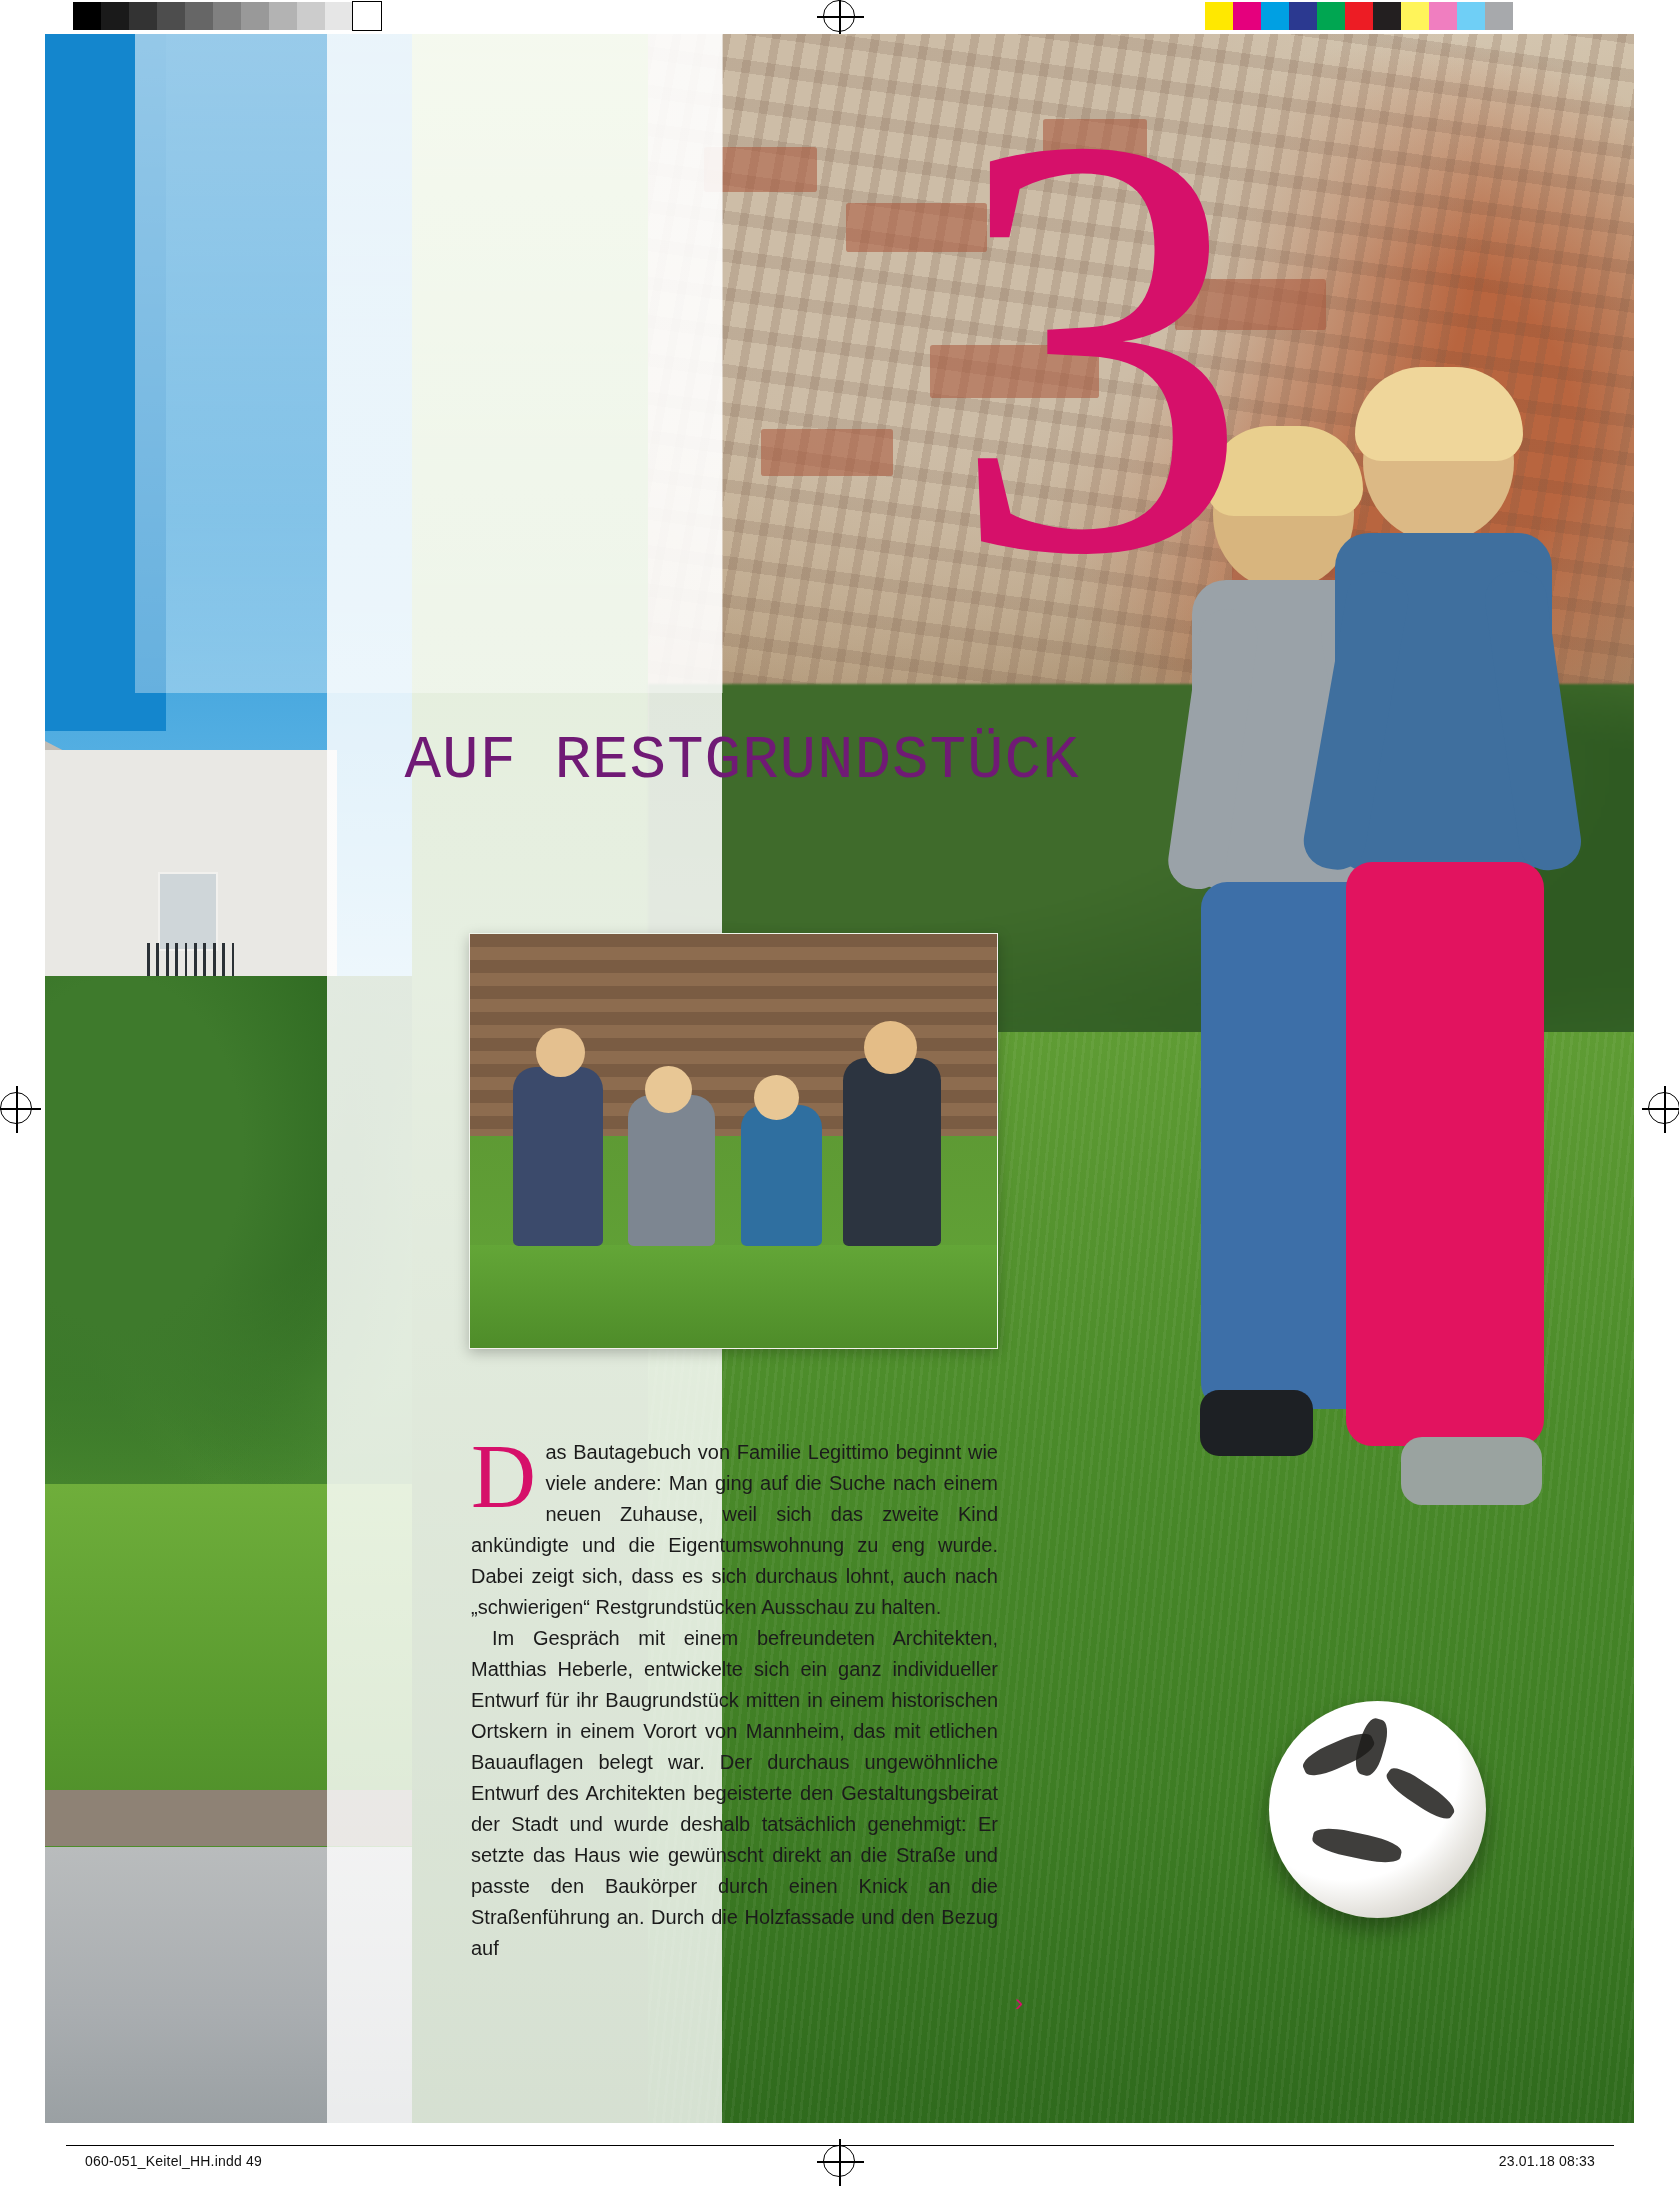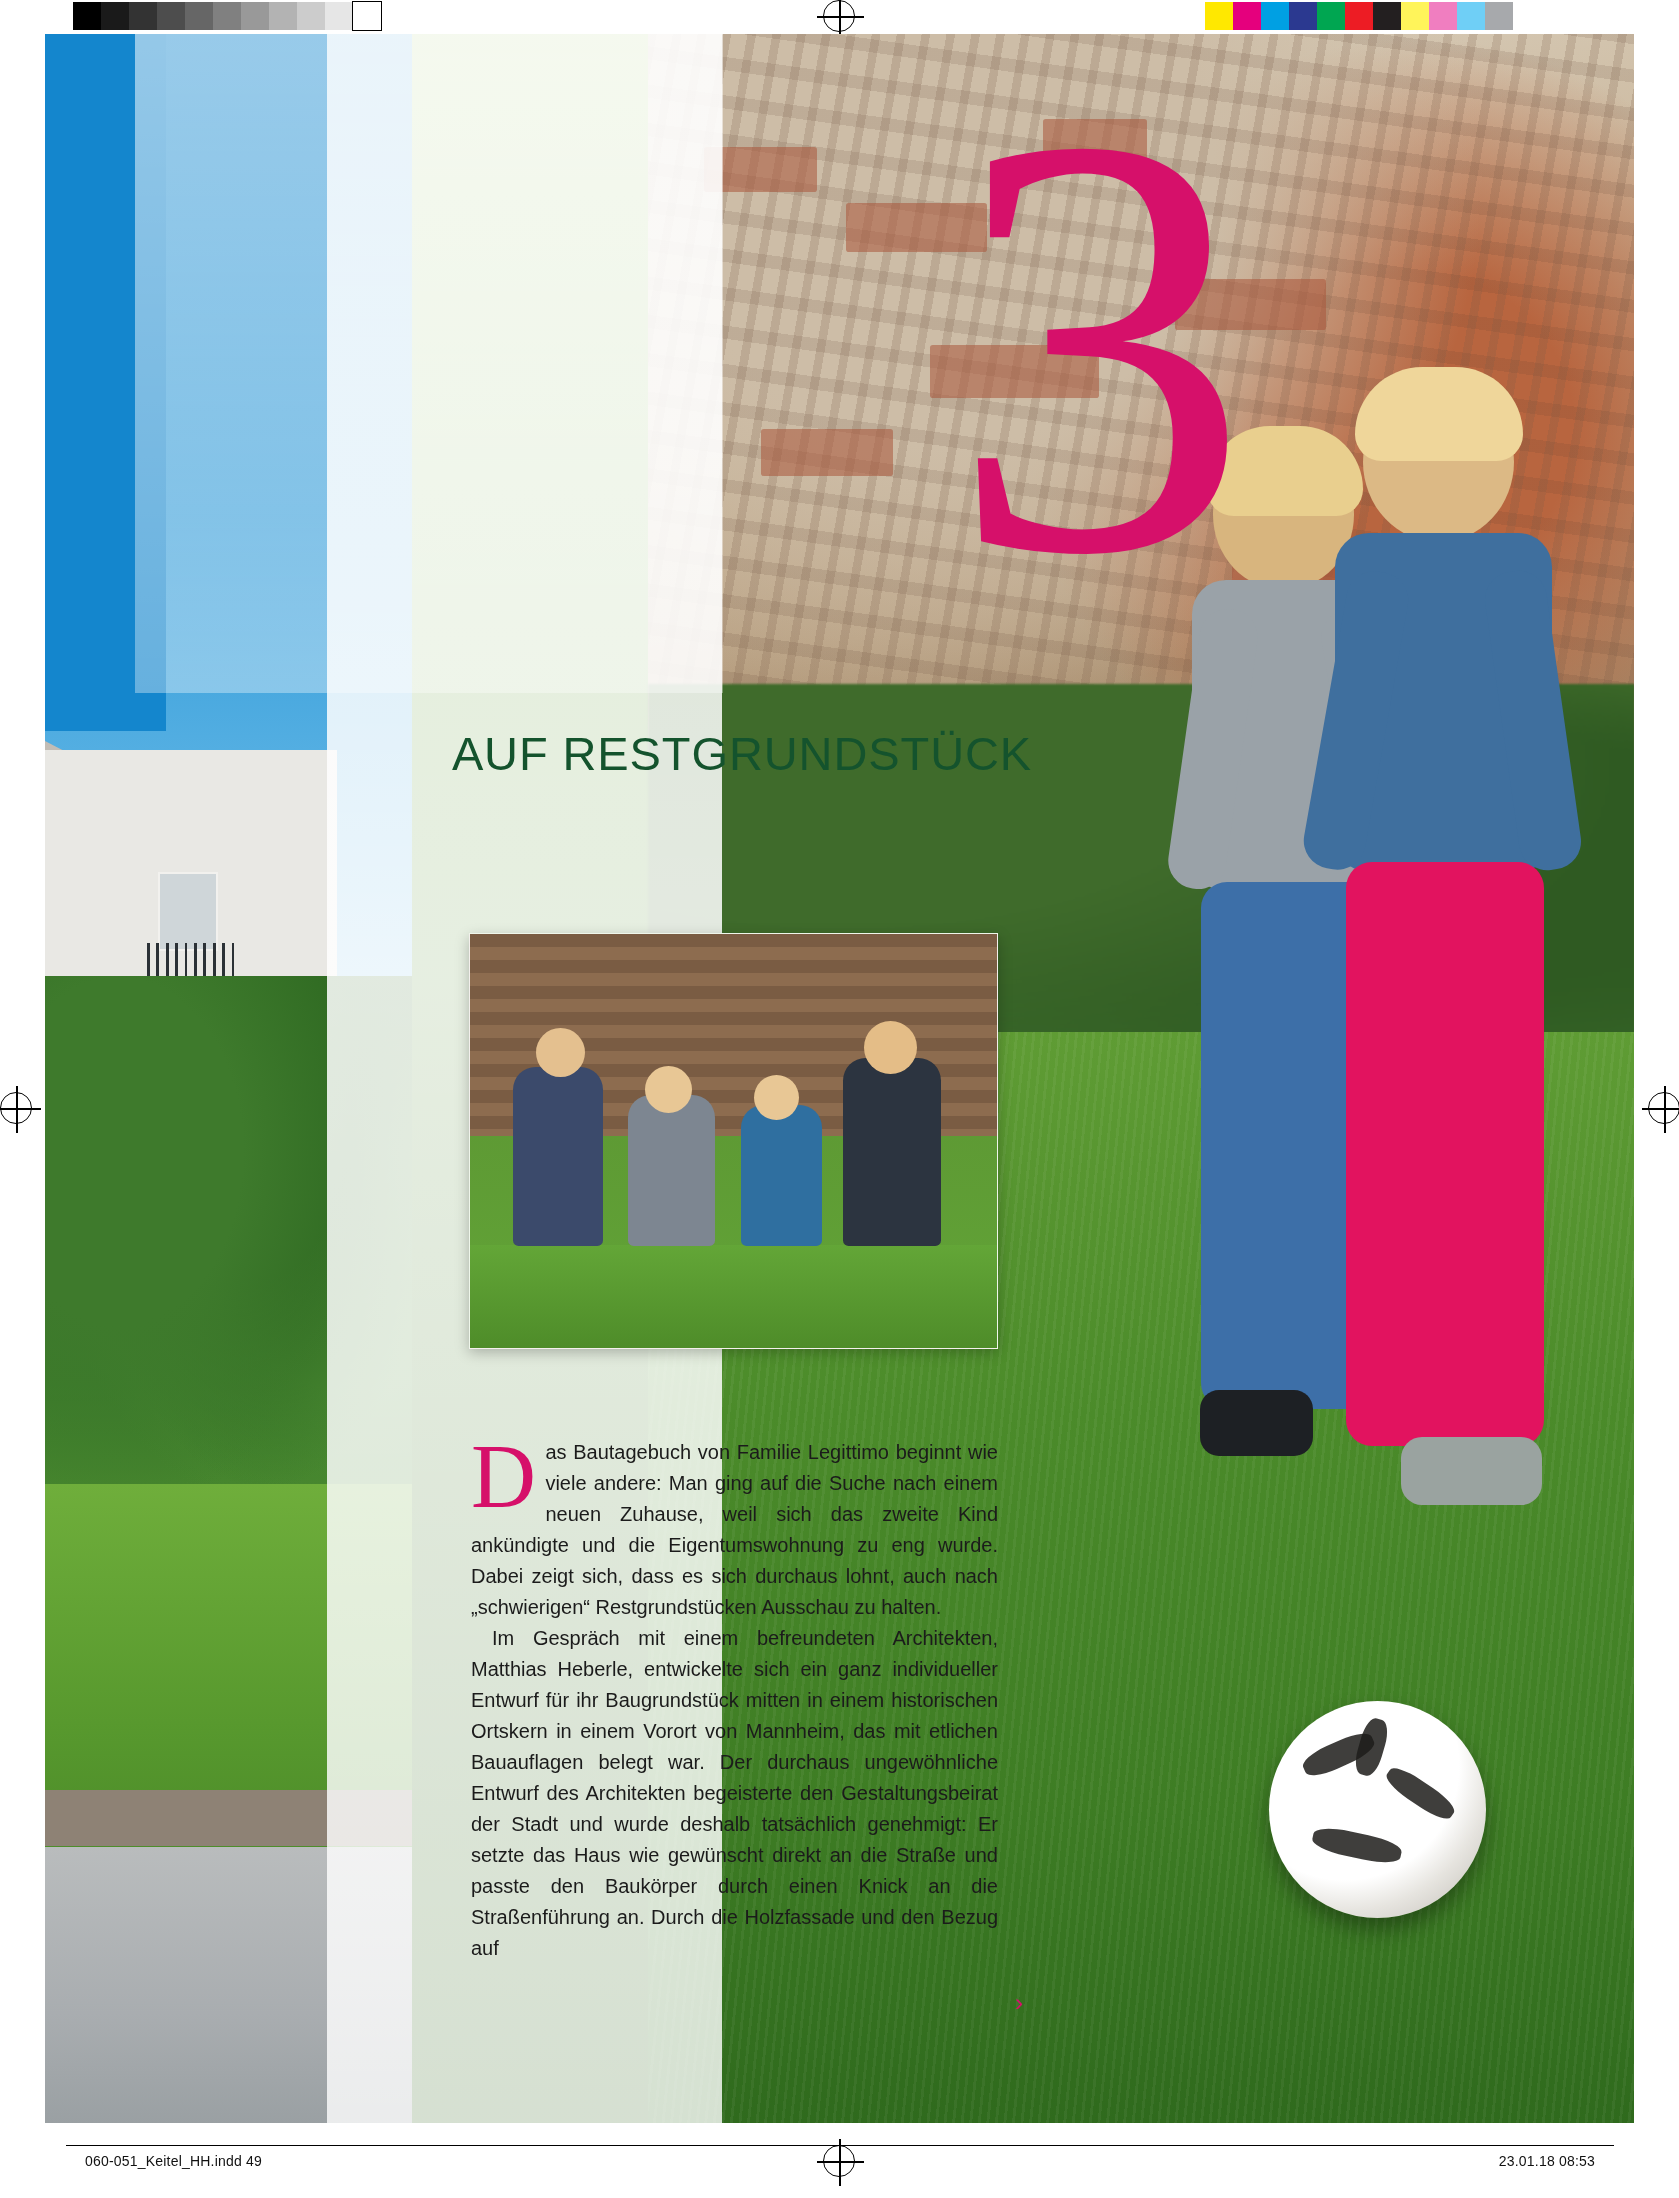--- a/index.html
+++ b/index.html
@@ -88,21 +88,21 @@
      background:linear-gradient(180deg,rgba(255,255,255,.55) 0%,rgba(255,255,255,.35) 100%);}
 
   
   .bignum{position:absolute;left:904px;top:28px;font-family:"Liberation Serif",serif;
      font-size:603px;line-height:565px;color:#d6106a;font-weight:400;}
   .headline{position:absolute;left:151px;top:273px;width:866px;
      font-family:"Liberation Serif",serif;font-weight:700;color:#161616;
      font-size:158px;line-height:160px;letter-spacing:-0.9px;}
   .headline .l2{display:block;text-align:right;}
   .subhead{position:absolute;left:151px;top:692px;width:1092px;
-     font-family:Liberation Sans, sans-serif;color:#14532d;font-size:47px;letter-spacing:0.9px;
+     font-family:Liberation Mono, monospace;color:#701a75;font-size:61px;letter-spacing:0.9px;
      text-align:center;}
 
   
   .inset{position:absolute;left:424px;top:899px;width:527px;height:414px;
      border:1.9px solid rgba(255,255,255,.9);overflow:hidden;
      background:linear-gradient(180deg,#8c6b4e 0%,#7d5f45 48%,#5e9a34 48%,#62a537 100%);
      box-shadow:0 3.8px 13px rgba(0,0,0,.25);}
   .inset .deck{position:absolute;left:0;top:0;width:527px;height:202px;
      background:repeating-linear-gradient(180deg,#7a5c43 0 13px,#8d6c4f 13px 26px);}
   .inset .grass{position:absolute;left:0;top:311px;width:527px;height:104px;
@@ -222,16 +222,16 @@
       <p>Im Gespräch mit einem befreundeten Architekten, Matthias Heberle, entwickelte sich ein ganz individu­eller Entwurf für ihr Baugrundstück mitten in einem historischen Ortskern in einem Vorort von Mann­heim, das mit etlichen Bauauflagen belegt war. Der durchaus ungewöhnliche Entwurf des Architekten begeisterte den Gestaltungsbeirat der Stadt und wurde deshalb tatsächlich genehmigt: Er setzte das Haus wie gewünscht direkt an die Straße und passte den Baukörper durch einen Knick an die Straßenfüh­rung an. Durch die Holzfassade und den Bezug auf</p>
     </div>
     <div class="arrow">›</div>
 
   </div>
 
   <div class="crop-bottom"></div>
   <div class="footline"></div>
   <div class="reg" style="left:823px;top:2145px;"></div>
   <div class="foot-left">060-051_Keitel_HH.indd   49</div>
-  <div class="foot-right">23.01.18   08:53</div>
+  <div class="foot-right">23.01.18   08:33</div>
 
 </div>
 
 
 </body></html>

